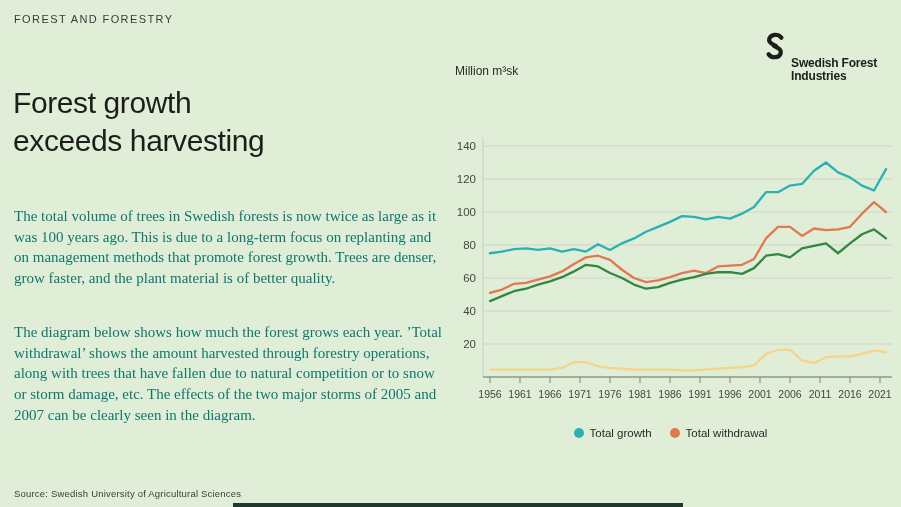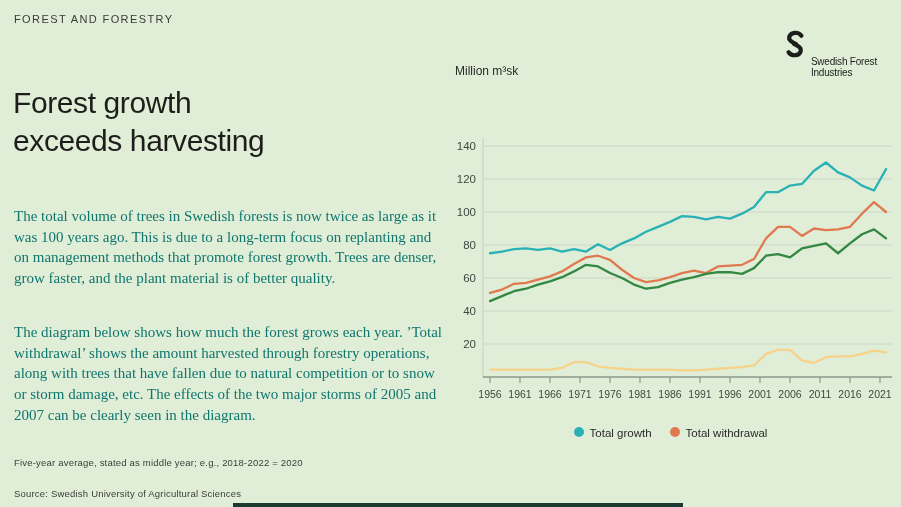--- a/index.html
+++ b/index.html
@@ -7,21 +7,21 @@
   .slide {
     position:relative; width:901px; height:507px;
     background:#e0eed7; overflow:hidden;
     font-family:"Liberation Sans", sans-serif; color:#1d1d1b;
   }
   .kicker {
     position:absolute; left:14px; top:13px;
     font-size:11px; letter-spacing:1.4px; color:#3a3a38;
   }
   .logo { position:absolute; top:13px; right:24px; display:flex; align-items:center; gap:5px; }
-  .logo-text { font-size:10px; font-weight:normal; line-height:1.05; letter-spacing:-0.2px;margin-top:44px; }
+  .logo-text { font-size:12px; font-weight:bold; line-height:1.05; letter-spacing:-0.2px;margin-top:44px; }
   .title {
     position:absolute; left:13px; top:84px;
     font-size:30px; font-weight:normal; line-height:1.25; letter-spacing:-0.4px; color:#1d1d1b;
   }
   .body-copy {
     position:absolute; left:14px; width:428px;
     font-family:"Liberation Serif", serif; font-size:15px; line-height:1.38; color:#0f766e;margin-top:39px;
   }
   .p1 { top:167px; }
   .p2 { top:283px; }
@@ -31,21 +31,21 @@
   .footnote { top:457px; }
   .source { top:488px; }
   .unit-label { position:absolute; left:455px; top:64px; font-size:12px; color:#2a2a28; }
   .chart-wrap { position:absolute; left:440px; top:120px; width:461px; height:290px; }
   .chart-wrap svg text { font-family:"Liberation Sans", sans-serif; fill:#3f463e; }
   .legend {
     position:absolute; left:440px; top:427px; width:461px;
     display:flex; flex-direction:column; align-items:center; gap:4px;
   }
   .legend-row { display:flex; gap:18px; }
-  .legend-item { display:flex; gap:6px; font-size:11.5px; color:#2a2a28; }
+  .legend-item { display:flex; align-items:center; gap:6px; font-size:11.5px; color:#2a2a28; }
   .legend-dot { width:10px; height:10px; border-radius:50%; flex:0 0 auto; }
   .bottom-bar { position:absolute; left:233px; bottom:0; width:450px; height:4px; background:#1c3a30; }
 </style>
 </head>
 <body>
 
 <div class="slide">
 
   <div class="kicker">FOREST AND FORESTRY</div>
 
@@ -63,21 +63,20 @@
   </div>
 
   <h1 class="title">
     <span>Forest growth</span><br>
     <span>exceeds harvesting</span>
   </h1>
 
   <p class="body-copy p1">The total volume of trees in Swedish forests is now twice as large as it was 100 years ago. This is due to a long-term focus on replanting and on management methods that promote forest growth. Trees are denser, grow faster, and the plant material is of better quality.</p>
   <p class="body-copy p2">The diagram below shows how much the forest grows each year. ’Total withdrawal’ shows the amount harvested through forestry operations, along with trees that have fallen due to natural competition or to snow or storm damage, etc. The effects of the two major storms of 2005 and 2007 can be clearly seen in the diagram.</p>
 
-  <div class="smallprint footnote">Five-year average, stated as middle year; e.g., 2018-2022 = 2020</div>
   <div class="smallprint source">Source: Swedish University of Agricultural Sciences</div>
 
   <div class="unit-label">Million m³sk</div>
 
   <div class="chart-wrap">
     <svg id="chart-svg" width="461" height="290" viewBox="0 0 461 290">
         <line x1="43" x2="452" y1="224" y2="224" stroke="#ccd4c6" stroke-width="1"></line>
         <text x="36" y="228" text-anchor="end" font-size="11.5">20</text>
         <line x1="43" x2="452" y1="191" y2="191" stroke="#ccd4c6" stroke-width="1"></line>
         <text x="36" y="195" text-anchor="end" font-size="11.5">40</text>

